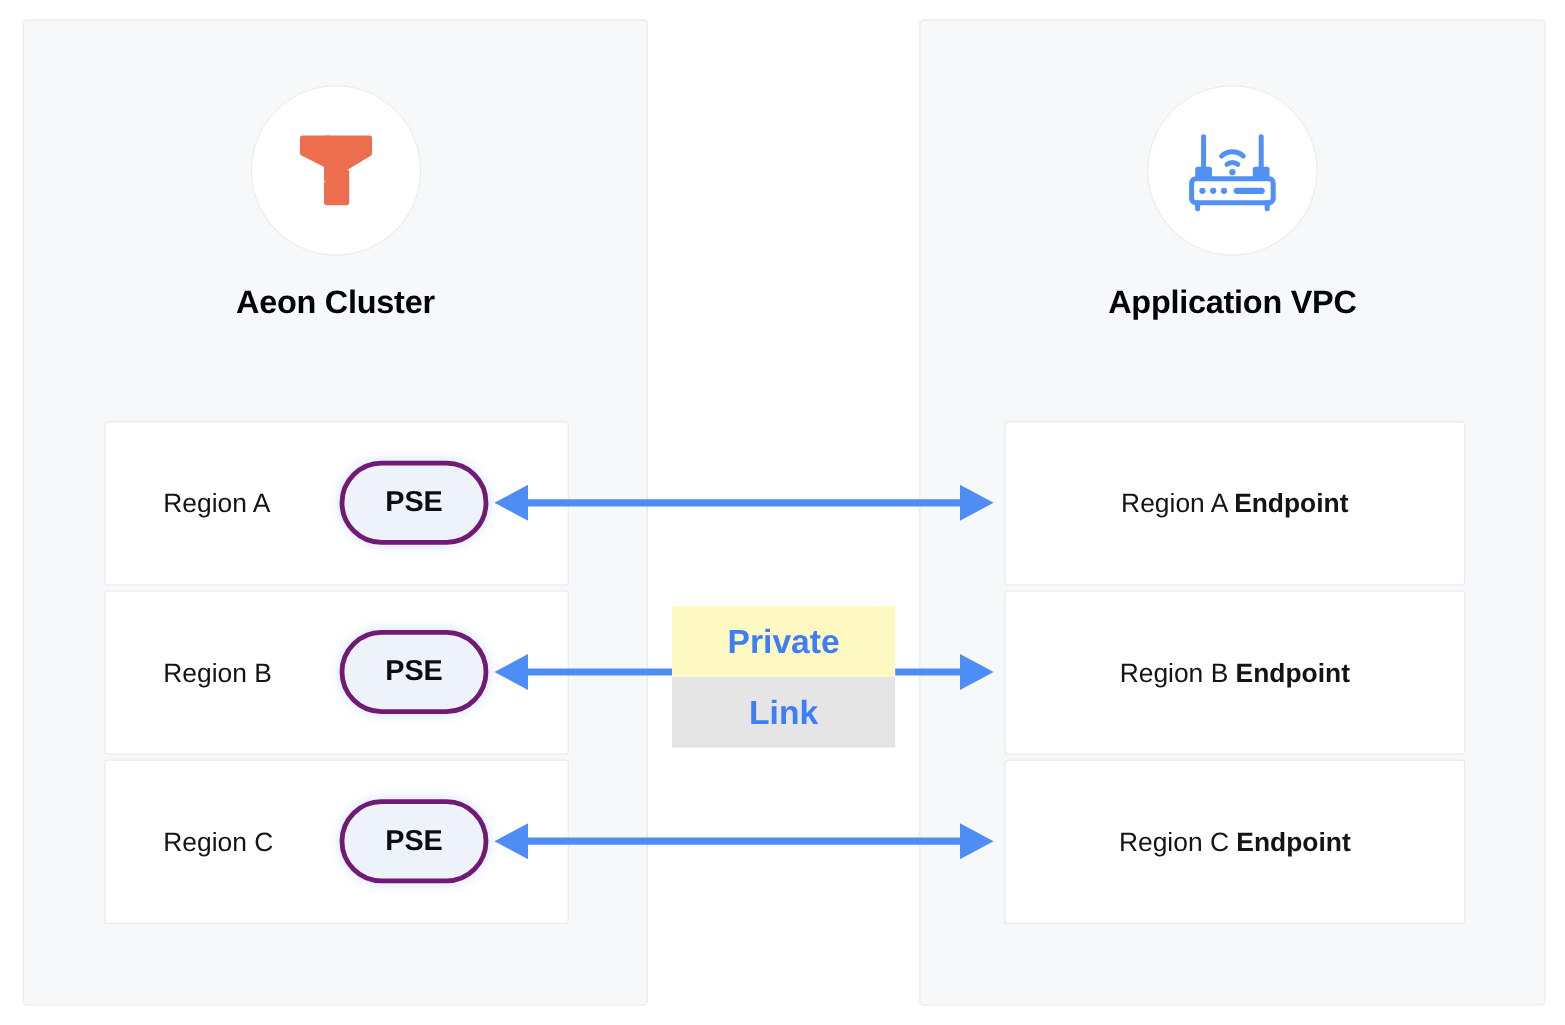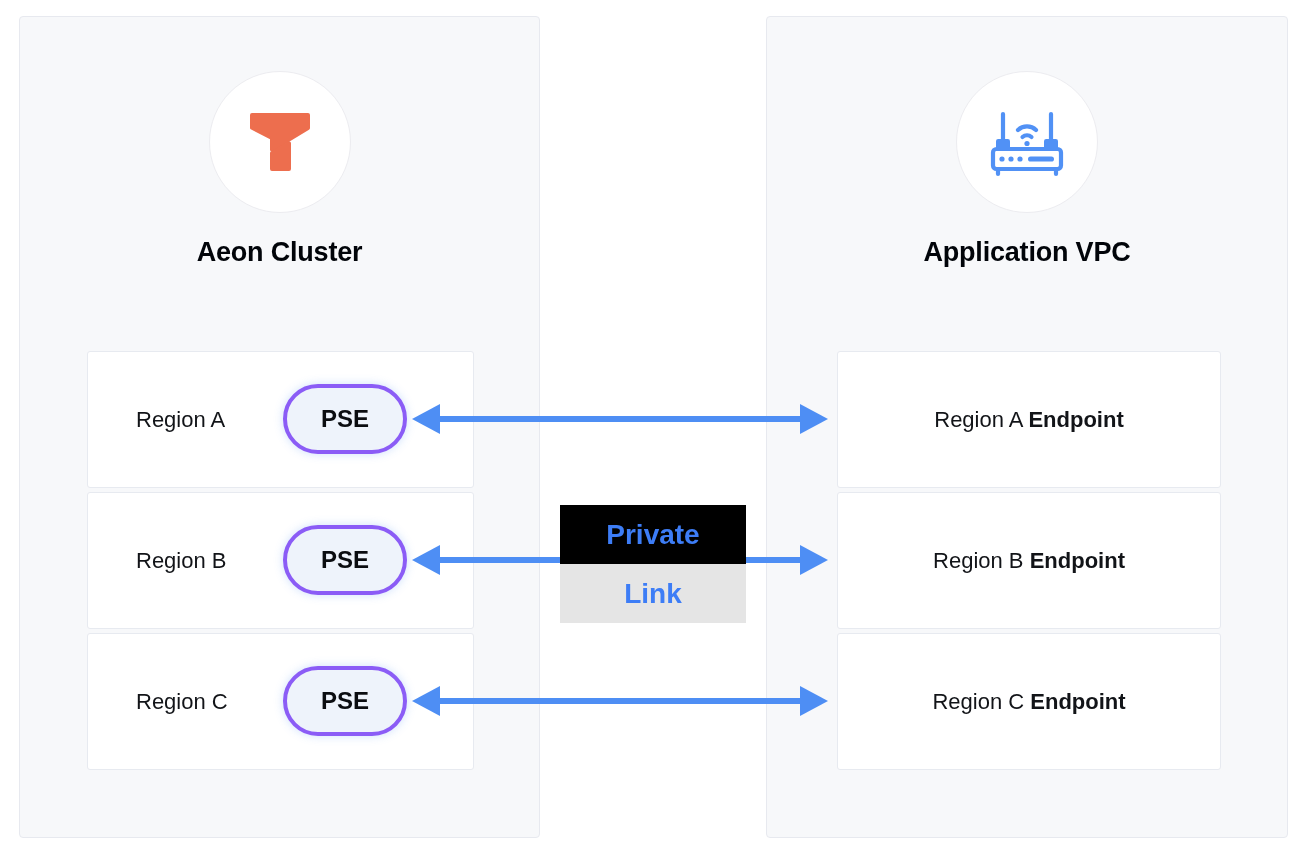--- a/index.html
+++ b/index.html
@@ -95,21 +95,21 @@
   }
   .endpoint-label b { font-weight: bold; }
 
   
   .pse {
     position: absolute;
     width: 124px;
     height: 70px;
     border-radius: 36px;
     background: #eef3fb;
-    border: 4px solid #8b5cf6;
+    border: 4px solid #701a75;
     box-sizing: border-box;
     display: flex;
     align-items: center;
     justify-content: center;
     font-size: 24px;
     font-weight: bold;
     color: #0b0d11;
     box-shadow: 0 0 10px rgba(78,142,244,0.28);
     left: 283px;
   }
@@ -132,21 +132,21 @@
     left: 560px;
     top: 505px;
     width: 186px;
     text-align: center;
     font-size: 28px;
     font-weight: bold;
     color: #3d7df6;
     line-height: 59px;
   }
   .pl-word { display: block; }
-  .pl-word-top { background: #000000; }
+  .pl-word-top { background: #fef9c3; }
   .pl-word-bot { background: #e5e5e5; }
 </style>
 </head>
 <body>
 
 <div class="stage">
 
   <div class="panel panel-right">
 
     <div class="panel-header">

